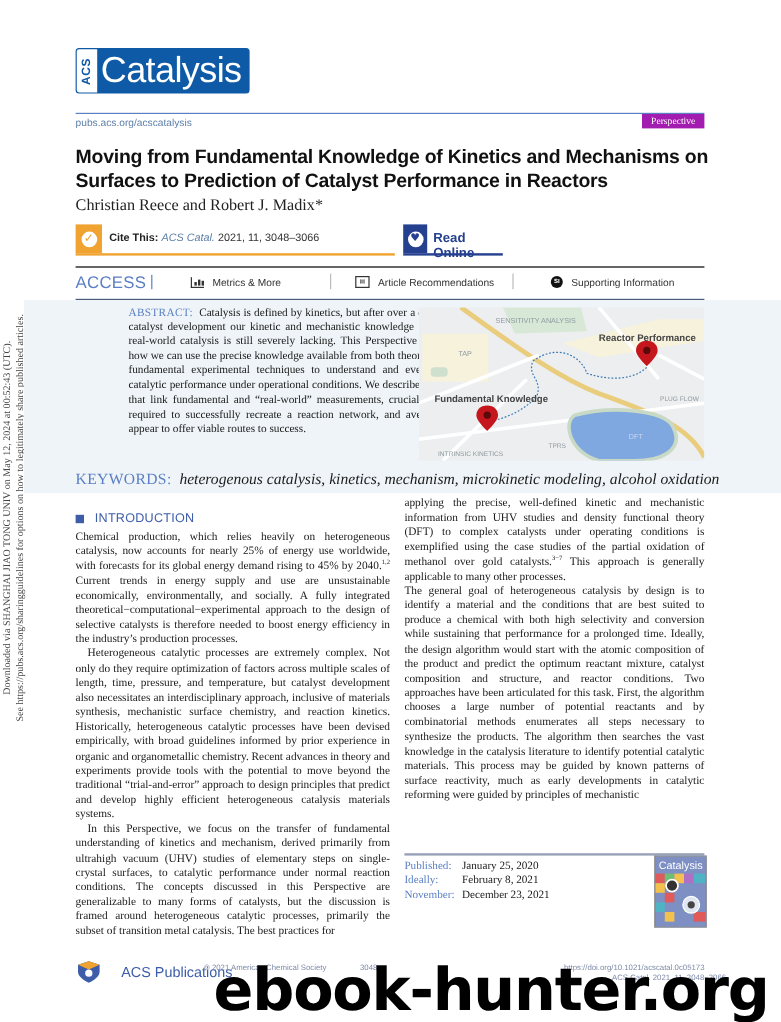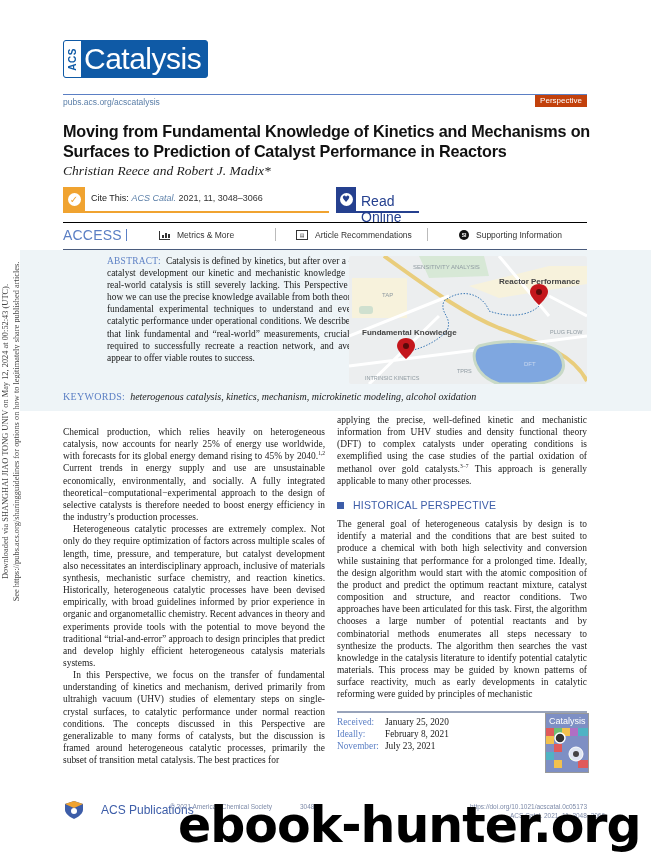--- a/index.html
+++ b/index.html
@@ -10,51 +10,51 @@
   .sidenote .rot { position:absolute; left:-165px; top:163px; width:345px; transform:rotate(-90deg); transform-origin:center; font-size:8.4px; line-height:10.5px; color:#444; text-align:center; white-space:nowrap; }
 
   
   .logo { position:absolute; left:63px; top:40px; height:36px; display:flex; align-items:stretch; background:#0f5aa6; border-radius:3px; padding:0; border:1.5px solid #0f5aa6; }
   .logo .acs { width:17px; background:#fff; color:#0f5aa6; font-family:"Liberation Sans", sans-serif; font-weight:700; font-size:10px; display:flex; align-items:center; justify-content:center; border-radius:2px 0 0 2px; }
   .logo .acs span { transform:rotate(-90deg); display:block; letter-spacing:0.5px; }
   .logo .name { color:#fff; font-family:"Liberation Sans", sans-serif; font-size:30px; line-height:36px; padding:0 6px 0 3px; letter-spacing:-0.5px; }
 
   .hdr-rule { position:absolute; left:63px; top:94px; width:524px; height:1px; background:#5b7fc4; }
   .url { position:absolute; left:63px; top:97px; font-family:"Liberation Sans", sans-serif; font-size:8.5px; color:#5b7fa8; }
-  .badge { position:absolute; left:535px; top:95px; width:52px; height:12px; background:#c2410c; color:#fff; font-family:Liberation Sans, sans-serif; font-size:8px; line-height:12px; text-align:center; }
+  .badge { position:absolute; left:535px; top:95px; width:52px; height:12px; background:#a21caf; color:#fff; font-family:Liberation Serif, serif; font-size:8px; line-height:12px; text-align:center; }
 
   .title { position:absolute; left:63px; top:121px; width:530px; font-family:"Liberation Sans", sans-serif; font-weight:700; font-size:16.2px; line-height:20px; color:#111; letter-spacing:-0.2px; }
-  .authors { position:absolute; left:63px; top:163px; font-size:13.5px; color:#222;font-style:italic; }
+  .authors { position:absolute; left:63px; top:163px; font-size:13.5px; color:#222; }
 
   .cite { position:absolute; left:63px; top:187px; width:266px; height:24px; border-bottom:2px solid #f0a330; }
   .cite .ic { position:absolute; left:0; top:0; width:22px; height:24px; background:#f0a330; display:flex; align-items:center; justify-content:center; }
   .cite .ic .c { width:13px; height:13px; border-radius:50%; background:#fff; color:#f0a330; font-size:10px; line-height:13px; text-align:center; font-weight:700; font-family:"DejaVu Sans", sans-serif; }
   .cite .txt { position:absolute; left:28px; top:6px; font-family:"Liberation Sans", sans-serif; font-size:9px; color:#333; white-space:nowrap; }
-  .cite .txt b { font-weight:400; color:#222; }
+  .cite .txt b { font-weight:700; color:#222; }
   .cite .txt i { color:#5b7fa8; }
   .read { position:absolute; left:336px; top:187px; width:83px; height:24px; border-bottom:2px solid #25408f; }
   .read .ic { position:absolute; left:0; top:0; width:20px; height:24px; background:#25408f; display:flex; align-items:center; justify-content:center; }
   .read .ic .c { width:13px; height:13px; border-radius:50%; background:#fff; color:#25408f; font-size:9px; line-height:13px; text-align:center; font-family:"DejaVu Sans", sans-serif; }
-  .read .txt { position:absolute; left:25px; top:6px; font-family:"Liberation Sans", sans-serif; font-weight:400; font-size:14px; color:#25408f; }
+  .read .txt { position:absolute; left:25px; top:6px; font-family:"Liberation Sans", sans-serif; font-weight:700; font-size:11px; color:#25408f; }
 
   .access { position:absolute; left:63px; top:222px; width:524px; height:26px; border-top:1px solid #000000; border-bottom:1.5px solid #4a5b7c; }
   .access .lbl { position:absolute; left:0; top:4px; font-family:"Liberation Sans", sans-serif; font-size:14px; color:#5b7fc4; letter-spacing:0.2px; }
   .access .lbl .bar { display:inline-block; width:1px; height:12px; background:#5b7fc4; margin-left:4px; vertical-align:-1px; }
   .access .itm { position:absolute; top:7px; font-family:"Liberation Sans", sans-serif; font-size:8.5px; color:#333; display:flex; align-items:center; gap:7px; }
   .access .sep { position:absolute; top:5px; width:1px; height:13px; background:#bbb; }
   .ico-metrics { width:10px; height:8px; border-left:1px solid #333; border-bottom:1px solid #333; position:relative; }
   .ico-metrics i { position:absolute; bottom:1px; width:1.5px; background:#333; }
   .ico-recs { width:10px; height:8px; border:1px solid #333; font-size:5px; line-height:8px; text-align:center; }
   .ico-si { width:10px; height:10px; border-radius:50%; background:#111; color:#fff; font-size:5px; line-height:10px; text-align:center; font-weight:700; }
 
   .abs-box { position:absolute; left:20px; top:250px; width:631px; height:161px; background:#eef4f7; }
   .abstract { position:absolute; left:63px; top:255px; width:280px; font-size:9.4px; line-height:12.1px; text-align:justify; color:#1a1a1a;margin-left:44px; }
   .abstract .h { color:#5b7fc4; letter-spacing:0.3px; }
   .toc { position:absolute; left:349px; top:256px; width:238px; height:128px; border-radius:2px; overflow:hidden; }
-  .keywords { position:absolute; left:63px; top:391px; font-size:10px; color:#1a1a1a; }
+  .keywords { position:absolute; left:63px; top:391px; font-size:13px; color:#1a1a1a; }
   .keywords .h { color:#5b7fc4; letter-spacing:0.3px; }
   .keywords i { font-style:italic; }
 
   .col { position:absolute; width:262px; font-size:9.45px; line-height:12.15px; text-align:justify; color:#1a1a1a; }
   .col p { margin:0; text-indent:10px; }
   .col p.first { text-indent:0; }
   .sec { font-family:"Liberation Sans", sans-serif; font-size:10.5px; color:#3d5da8; letter-spacing:0.2px; display:flex; align-items:center; gap:9px; }
   .sec .sq { width:7px; height:7px; background:#3d5da8; }
   sup { font-size:5.5px; line-height:0; }
 
@@ -162,47 +162,47 @@
     <text x="16" y="124" font-size="5.5" fill="#8f9aa1">INTRINSIC KINETICS</text>
   </svg>
 </div>
 
 <div class="keywords">
   <span class="h">KEYWORDS:</span>&nbsp;
   <i>heterogenous catalysis, kinetics, mechanism, microkinetic modeling, alcohol oxidation</i>
 </div>
 
 <div class="col" style="left:63px; top:426px;">
+  <div class="sec" style="margin-bottom:4px">
+    <span class="sq"></span>
+    <span>INTRODUCTION</span>
+  </div>
   <p class="first"><span>Chemical production, which relies heavily on heterogeneous catalysis, now accounts for nearly 25% of energy use worldwide, with forecasts for its global energy demand rising to 45% by 2040.</span><sup>1,2</sup><span> Current trends in energy supply and use are unsustainable economically, environmentally, and socially. A fully integrated theoretical−computational−experimental approach to the design of selective catalysts is therefore needed to boost energy efficiency in the industry’s production processes.</span></p>
   <p>Heterogeneous catalytic processes are extremely complex. Not only do they require optimization of factors across multiple scales of length, time, pressure, and temperature, but catalyst development also necessitates an interdisciplinary approach, inclusive of materials synthesis, mechanistic surface chemistry, and reaction kinetics. Historically, heterogeneous catalytic processes have been devised empirically, with broad guidelines informed by prior experience in organic and organometallic chemistry. Recent advances in theory and experiments provide tools with the potential to move beyond the traditional “trial-and-error” approach to design principles that predict and develop highly efficient heterogeneous catalysis materials systems.</p>
   <p>In this Perspective, we focus on the transfer of fundamental understanding of kinetics and mechanism, derived primarily from ultrahigh vacuum (UHV) studies of elementary steps on single-crystal surfaces, to catalytic performance under normal reaction conditions. The concepts discussed in this Perspective are generalizable to many forms of catalysts, but the discussion is framed around heterogeneous catalytic processes, primarily the subset of transition metal catalysis. The best practices for</p>
 </div>
 
 <div class="col" style="left:337px; top:414px; width:250px;">
   <p class="first"><span>applying the precise, well-defined kinetic and mechanistic information from UHV studies and density functional theory (DFT) to complex catalysts under operating conditions is exemplified using the case studies of the partial oxidation of methanol over gold catalysts.</span><sup>3−7</sup><span> This approach is generally applicable to many other processes.</span></p>
-  <div class="sec" style="margin:12px 0 7px 0">
-    <span class="sq"></span>
-    <span>HISTORICAL PERSPECTIVE</span>
-  </div>
   <p class="first">The general goal of heterogeneous catalysis by design is to identify a material and the conditions that are best suited to produce a chemical with both high selectivity and conversion while sustaining that performance for a prolonged time. Ideally, the design algorithm would start with the atomic composition of the product and predict the optimum reactant mixture, catalyst composition and structure, and reactor conditions. Two approaches have been articulated for this task. First, the algorithm chooses a large number of potential reactants and by combinatorial methods enumerates all steps necessary to synthesize the products. The algorithm then searches the vast knowledge in the catalysis literature to identify potential catalytic materials. This process may be guided by known patterns of surface reactivity, much as early developments in catalytic reforming were guided by principles of mechanistic</p>
 </div>
 
 <div class="dates-rule"></div>
 <div class="dates">
   <div class="row">
-      <span class="k">Received:</span>
+      <span class="k">Published:</span>
       <span>January 25, 2020</span>
     </div>
   <div class="row">
       <span class="k">Ideally:</span>
       <span>February 8, 2021</span>
     </div>
   <div class="row">
       <span class="k">November:</span>
-      <span>July 23, 2021</span>
+      <span>December 23, 2021</span>
     </div>
 </div>
 <div class="cover">
   <svg width="42" height="58" viewBox="0 0 42 58">
     <rect width="42" height="58" fill="#7e8fc4"></rect>
     <rect x="0" y="14" width="8" height="8" fill="#e05a5a"></rect>
       <rect x="8" y="14" width="8" height="8" fill="#6fbf73"></rect>
       <rect x="16" y="14" width="8" height="8" fill="#f2c14e"></rect>
       <rect x="24" y="14" width="8" height="8" fill="#b06fc4"></rect>
       <rect x="32" y="14" width="10" height="8" fill="#4fb3c4"></rect>

